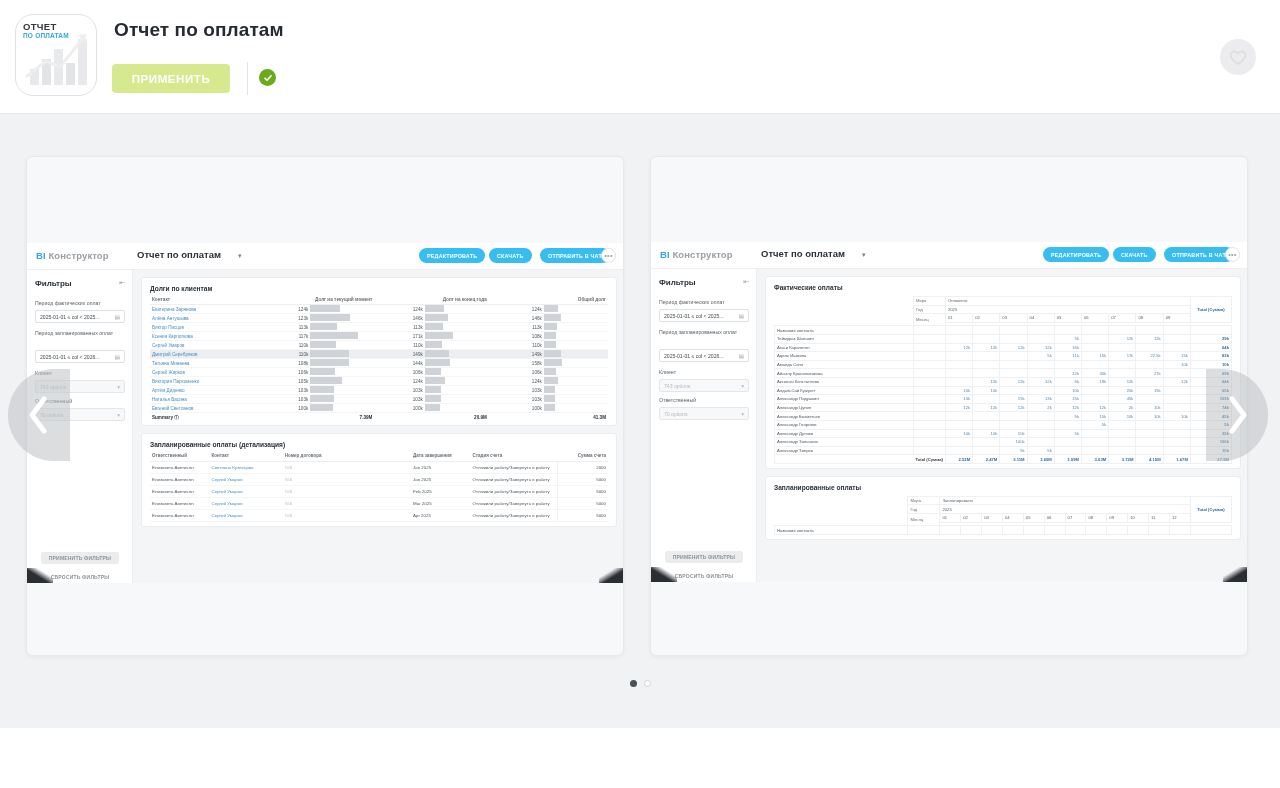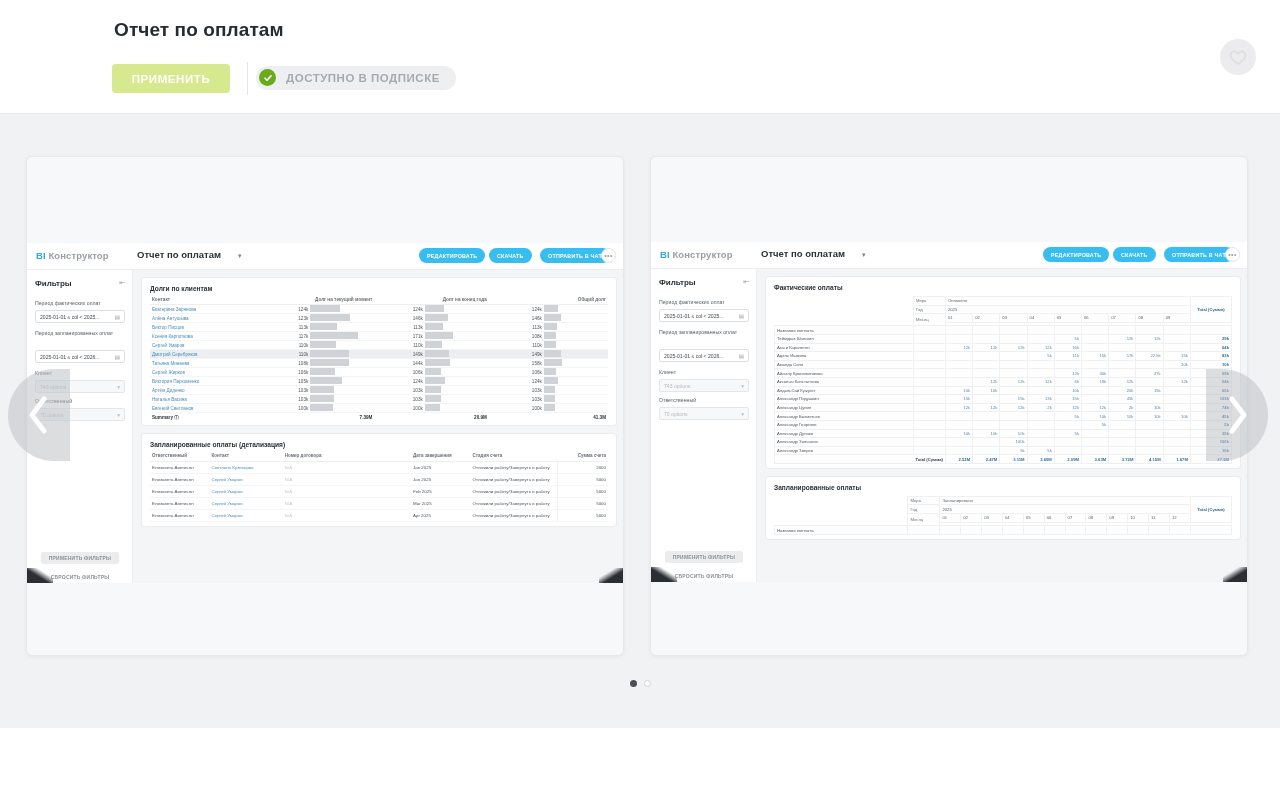--- a/index.html
+++ b/index.html
@@ -281,28 +281,42 @@
   .page-bottom {
     position: absolute; left: 0; top: 728px; width: 1280px; height: 60px;
     background: #ffffff;
   }
 </style>
 </head>
 <body>
 
 <div class="app-header">
 
+  <div class="app-icon">
+    <div class="icon-inner">
+      <svg class="icon-bars" width="80" height="80" viewBox="0 0 80 80">
+        <rect x="14" y="54" width="9" height="16" fill="#e7e9eb"></rect>
+        <rect x="26" y="44" width="9" height="26" fill="#e2e4e7"></rect>
+        <rect x="38" y="34" width="9" height="36" fill="#e7e9eb"></rect>
+        <rect x="50" y="48" width="9" height="22" fill="#e2e4e7"></rect>
+        <rect x="62" y="24" width="9" height="46" fill="#e7e9eb"></rect>
+        <path d="M10 62 L30 46 L44 52 L68 22" stroke="#eceef0" stroke-width="3" fill="none"></path>
+        <path d="M62 20 L70 19 L69 28 Z" fill="#eceef0"></path>
+      </svg>
+      <div class="icon-title">ОТЧЕТ</div>
+      <div class="icon-sub">ПО ОПЛАТАМ</div>
+    </div>
+  </div>
 
   <div class="app-title">Отчет по оплатам</div>
 
   <button class="install-btn">ПРИМЕНИТЬ</button>
 
   <div class="hdr-divider"></div>
 
-  <div class="sub-badge">ДОСТУПНО В ПОДПИСКЕ</div>
   <div class="check-circle">
     <svg width="10" height="10" viewBox="0 0 10 10">
         <path d="M2 5.2 L4 7.2 L8 2.9" stroke="#ffffff" stroke-width="1.6" fill="none" stroke-linecap="round" stroke-linejoin="round"></path>
       </svg>
   </div>
 
   <button class="fav-btn">
     <svg width="20" height="18" viewBox="0 0 20 18">
       <path d="M10 16 C3 11.5 1.5 7.8 3.2 5.1 C4.8 2.6 8.2 2.9 10 5.6 C11.8 2.9 15.2 2.6 16.8 5.1 C18.5 7.8 17 11.5 10 16 Z" fill="none" stroke="#dcdddf" stroke-width="1.6"></path>
     </svg>

